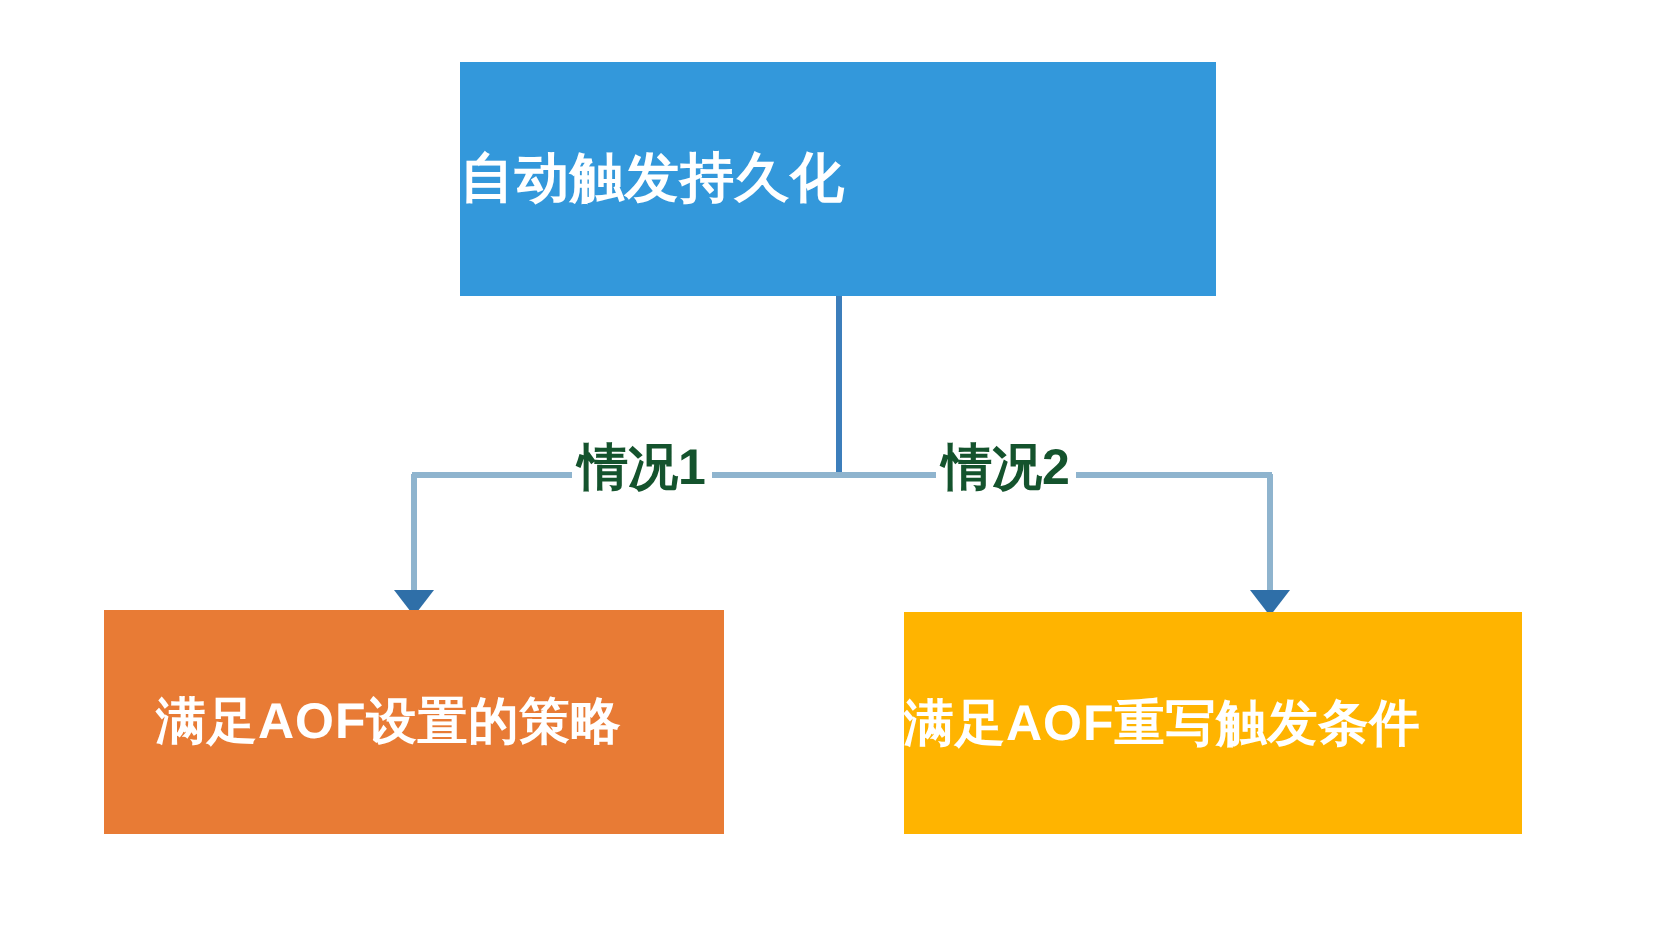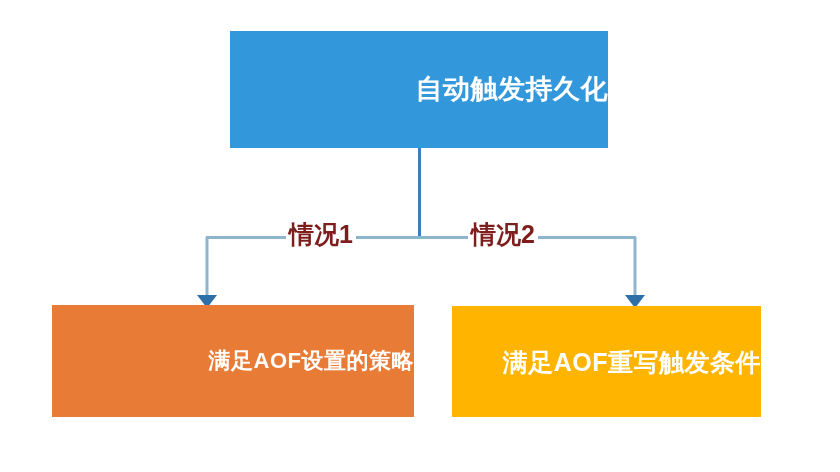--- a/index.html
+++ b/index.html
@@ -14,63 +14,64 @@
     position: relative;
     width: 840px;
     height: 472px;
     background: #ffffff;
     overflow: hidden;
   }
   .node {
     position: absolute;
     display: flex;
     align-items: center;
-    justify-content: flex-end;
+    justify-content: flex-start;
     text-align: center;
     color: #ffffff;
     font-weight: 600;
     letter-spacing: 0.5px;
     box-sizing: border-box;
     line-height: 1.2;
   }
   #node-root {
     left: 230px;
     top: 31px;
     width: 378px;
     height: 117px;
     background: #3398db;
     font-size: 27px;
   }
   #node-left {
     left: 52px;
     top: 305px;
-    width: 362px;
+    width: 310px;
     height: 112px;
     background: #e87b35;
-    font-size: 22px;
+    font-size: 25px;
+    padding-left: 26px;
   }
   #node-right {
     left: 452px;
     top: 306px;
     width: 309px;
     height: 111px;
     background: #ffb400;
     font-size: 25px;
   }
   #connector-svg {
     position: absolute;
     left: 0;
     top: 0;
     width: 840px;
     height: 472px;
     pointer-events: none;
   }
   .edge-label {
     position: absolute;
-    color: #7f1d1d;
+    color: #14532d;
     font-size: 25px;
     font-weight: 600;
     background: #ffffff;
     padding: 0 3px;
     line-height: 1;
     white-space: nowrap;
   }
   #edge-label-1 {
     left: 286px;
     top: 222px;

